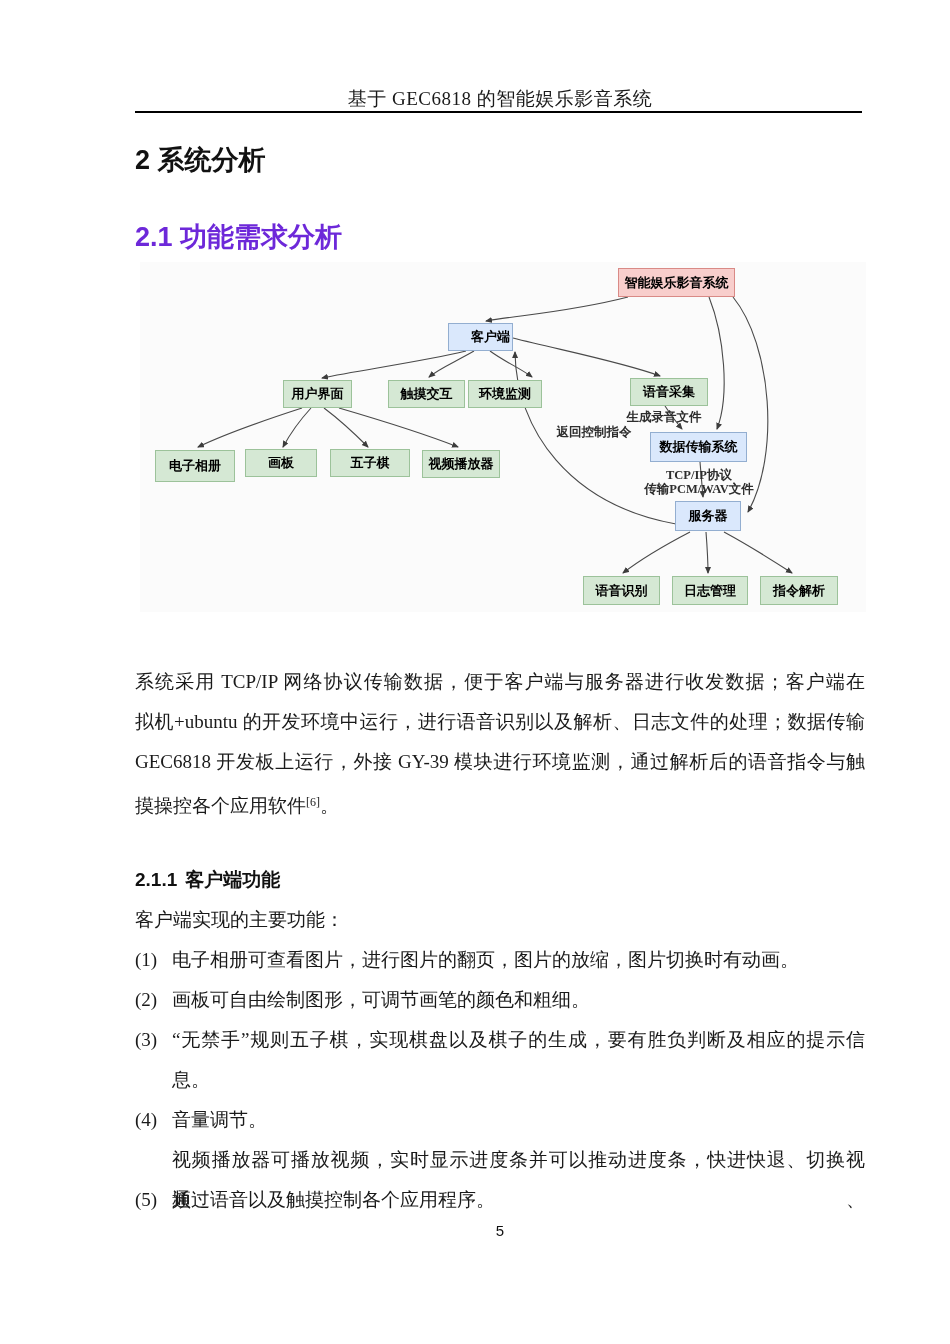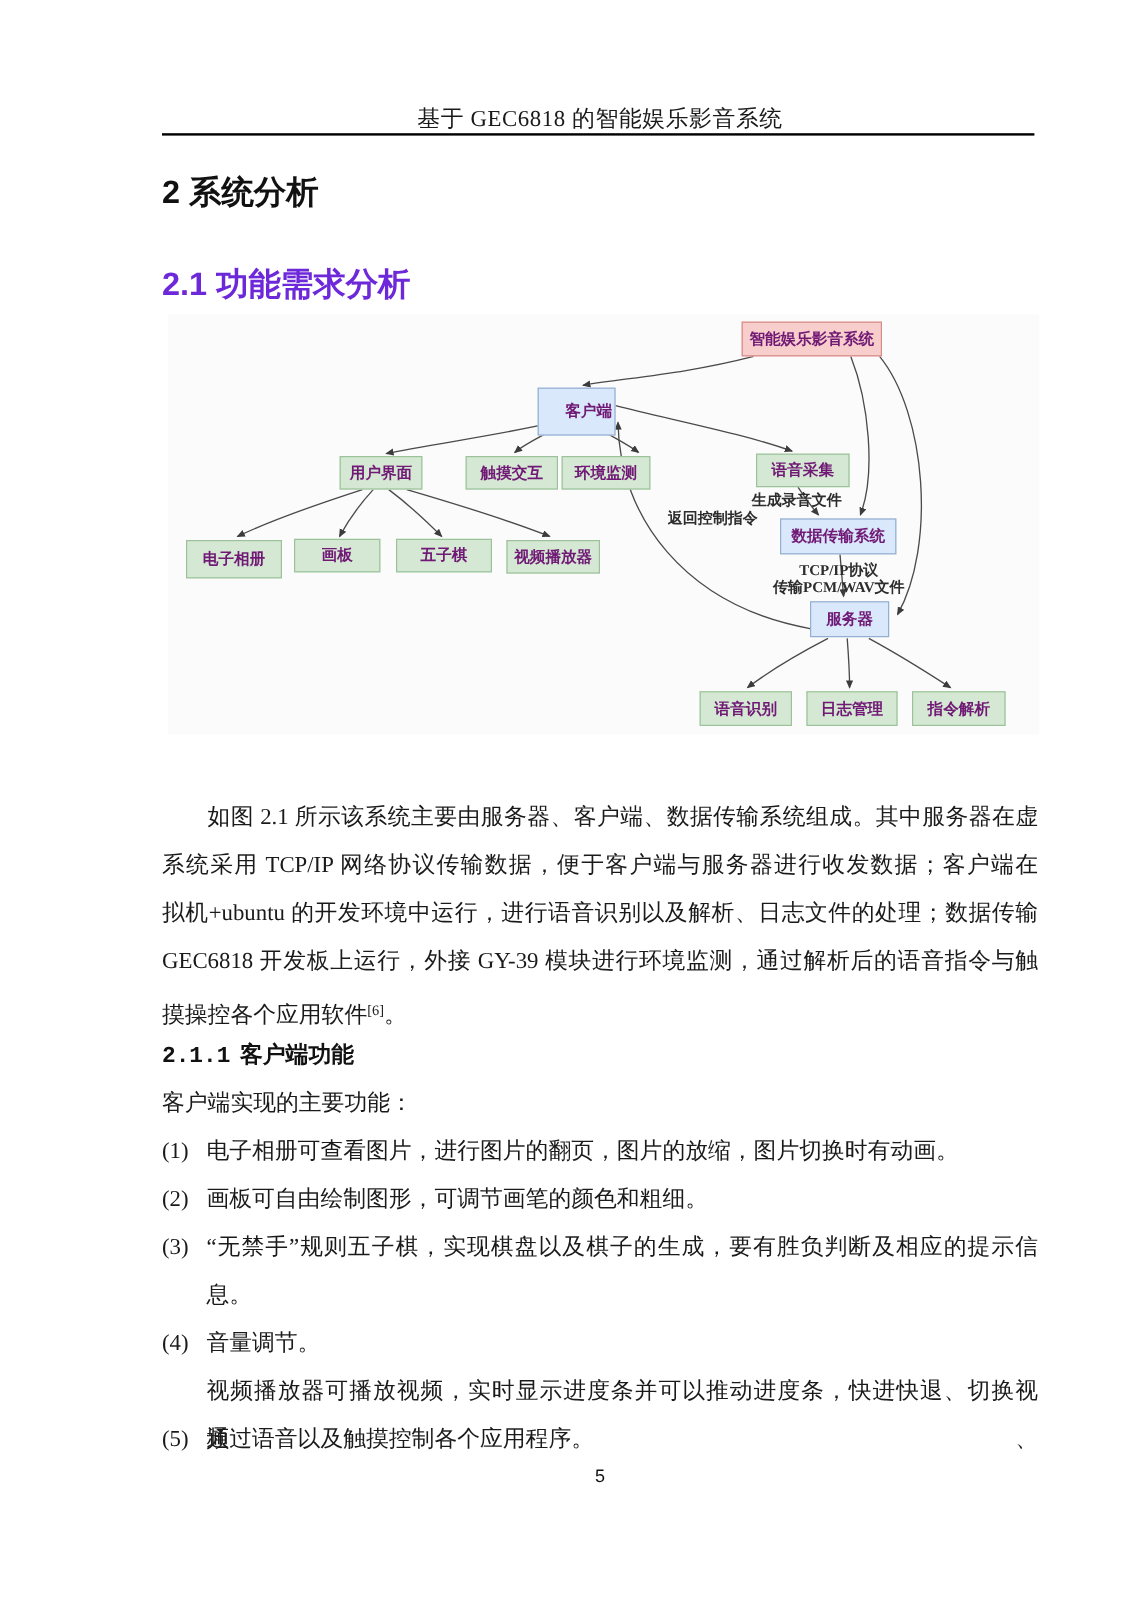--- a/index.html
+++ b/index.html
@@ -12,37 +12,37 @@
   
   .h1{position:absolute;left:135px;top:142px;font-family:"Liberation Sans","DejaVu Sans",sans-serif;
       font-weight:700;font-size:27px;color:#111;}
   .h2{position:absolute;left:135px;top:219px;font-family:"Liberation Sans","DejaVu Sans",sans-serif;
       font-weight:600;font-size:27px;color:#6d28d9;}
   
   .fig-bg{position:absolute;left:140px;top:262px;width:726px;height:350px;background:#fbfbfb;}
   #edges{position:absolute;left:0;top:0;width:950px;height:1344px;pointer-events:none;}
   .node{position:absolute;box-sizing:border-box;display:flex;align-items:center;justify-content:center;
         font-family:"Liberation Sans","DejaVu Sans",sans-serif;font-weight:bold;font-size:13px;
-        color:#701a75;border:1px solid;white-space:nowrap;}
+        color:#000000;border:1px solid;white-space:nowrap;}
   .node.pink{background:#f8cecc;border-color:#d98a86;}
   .node.blue{background:#dae8fc;border-color:#93aed0;}
   .node.green{background:#d5e8d4;border-color:#9cc29a;}
   .edge-label{position:absolute;font-family:Liberation Serif, serif;
         font-weight:bold;font-size:12.5px;line-height:14px;color:#2d2d2d;text-align:center;white-space:nowrap;}
   .fig-caption{position:absolute;left:160px;top:616px;width:730px;text-align:center;
         font-size:17.5px;color:#111;}
   
   .para{position:absolute;left:135px;top:662px;width:730px;font-size:19px;}
   .pline{height:40px;line-height:40px;text-align:justify;text-justify:inter-character;white-space:nowrap;}
   .pline.just{text-align-last:justify;white-space:normal;}
   .pline.indent{text-indent:38px;}
   sup.ref{font-size:12px;vertical-align:6px;}
   
   .h3{position:absolute;left:135px;top:860px;height:40px;line-height:40px;font-size:19px;color:#111;}
-  .h3 .h3num{font-family:Liberation Mono, monospace;font-weight:600;margin-top:26px;}
+  .h3 .h3num{font-family:Liberation Sans, sans-serif;font-weight:600;margin-top:26px;}
   .h3 .h3label{font-family:"Liberation Sans","DejaVu Sans",sans-serif;font-weight:bold;margin-left:8px;}
   .list-intro{position:absolute;left:135px;top:900px;height:40px;line-height:40px;font-size:19px;}
   
   .flist{position:absolute;left:135px;top:940px;width:730px;font-size:19px;}
   .li{position:relative;padding-left:37px;}
   .li .marker{position:absolute;left:0;top:0;height:40px;line-height:40px;}
   .li .lline{height:40px;line-height:40px;text-align:left;}
   .li .lline.just{text-align:justify;text-align-last:justify;text-justify:inter-character;}
   .page-num{position:absolute;left:135px;top:1222px;width:730px;text-align:center;
             font-family:"Liberation Sans","DejaVu Sans",sans-serif;font-size:15px;color:#111;}
@@ -82,21 +82,21 @@
       <path d="M 700 462 L 703 497" marker-end="url(#arr)"></path>
       <path d="M 676 524 C 570 505, 516 430, 515 352" marker-end="url(#arr)"></path>
       <path d="M 690 532 C 665 545, 640 560, 623 573" marker-end="url(#arr)"></path>
       <path d="M 706 532 C 707 545, 708 558, 708 573" marker-end="url(#arr)"></path>
       <path d="M 724 532 C 748 545, 772 560, 792 573" marker-end="url(#arr)"></path>
     </g>
   </svg>
 
   <div id="figure-canvas">
       <div class="node pink" style="left: 618px; top: 268px; width: 117px; height: 29px;">智能娱乐影音系统</div>
-      <div class="node blue" style="left: 448px; top: 323px; width: 65px; height: 40px; padding-left: 20px;">客户端</div>
+      <div class="node blue" style="left: 448px; top: 323px; width: 65px; height: 28px; padding-left: 20px;">客户端</div>
       <div class="node green" style="left: 283px; top: 380px; width: 69px; height: 28px;">用户界面</div>
       <div class="node green" style="left: 388px; top: 380px; width: 77px; height: 28px;">触摸交互</div>
       <div class="node green" style="left: 468px; top: 380px; width: 74px; height: 28px;">环境监测</div>
       <div class="node green" style="left: 630px; top: 378px; width: 78px; height: 28px;">语音采集</div>
       <div class="node green" style="left: 155px; top: 450px; width: 80px; height: 32px;">电子相册</div>
       <div class="node green" style="left: 245px; top: 449px; width: 72px; height: 28px;">画板</div>
       <div class="node green" style="left: 330px; top: 449px; width: 80px; height: 28px;">五子棋</div>
       <div class="node green" style="left: 422px; top: 450px; width: 78px; height: 28px;">视频播放器</div>
       <div class="node blue" style="left: 650px; top: 432px; width: 97px; height: 30px;">数据传输系统</div>
       <div class="node blue" style="left: 675px; top: 501px; width: 66px; height: 30px;">服务器</div>
@@ -110,21 +110,20 @@
         <div>返回控制指令</div>
       </div>
       <div class="edge-label" style="left: 640px; top: 468px; width: 118px;">
         <div>TCP/IP协议</div>
         <div>传输PCM/WAV文件</div>
       </div>
     </div>
 
 
   <div class="para">
-    <div class="pline just indent">如图 2.1 所示该系统主要由服务器、客户端、数据传输系统组成。其中服务器在虚</div>
     <div class="pline just">系统采用 TCP/IP 网络协议传输数据，便于客户端与服务器进行收发数据；客户端在</div>
     <div class="pline just">拟机+ubuntu 的开发环境中运行，进行语音识别以及解析、日志文件的处理；数据传输</div>
     <div class="pline just">GEC6818 开发板上运行，外接 GY-39 模块进行环境监测，通过解析后的语音指令与触</div>
     <div class="pline"><span>摸操控各个应用软件</span><sup class="ref">[6]</sup><span>。</span></div>
   </div>
 
   <div class="h3">
     <span class="h3num">2.1.1</span><span class="h3label">客户端功能</span>
   </div>
 

